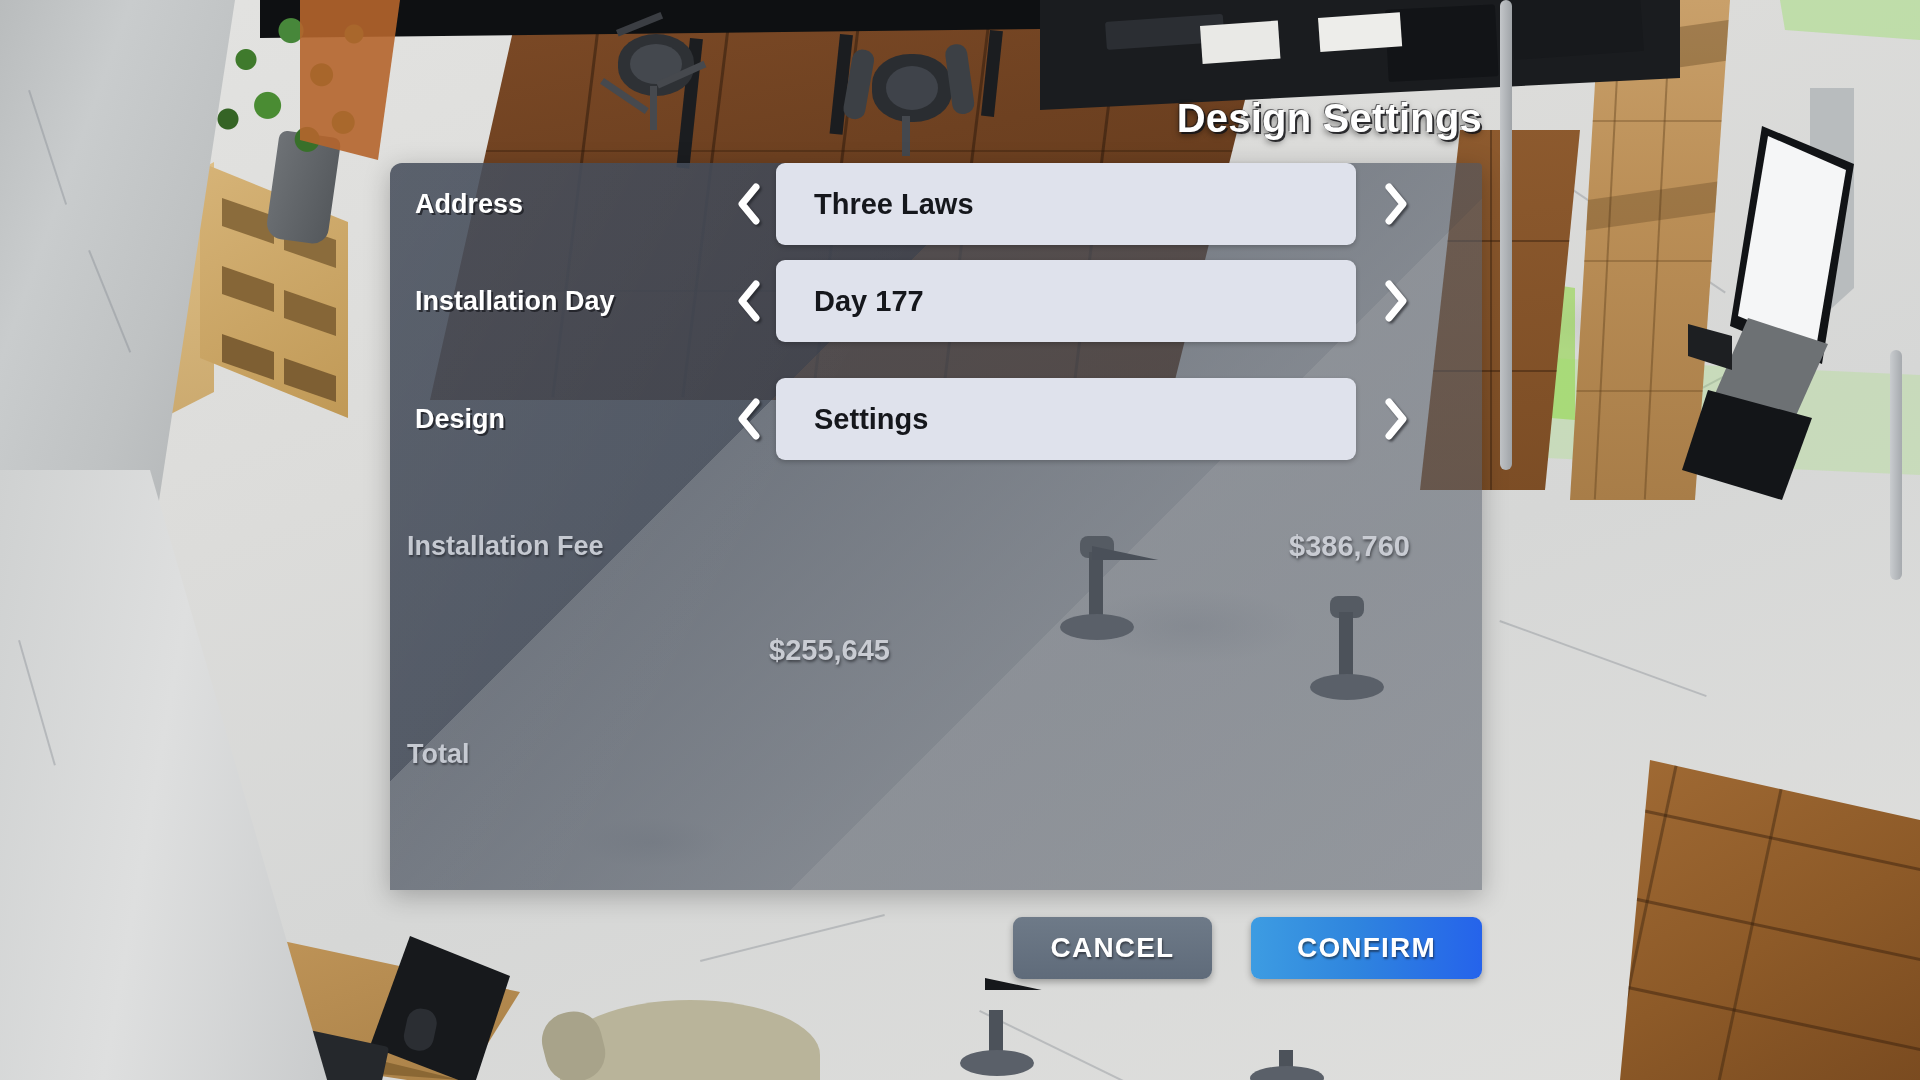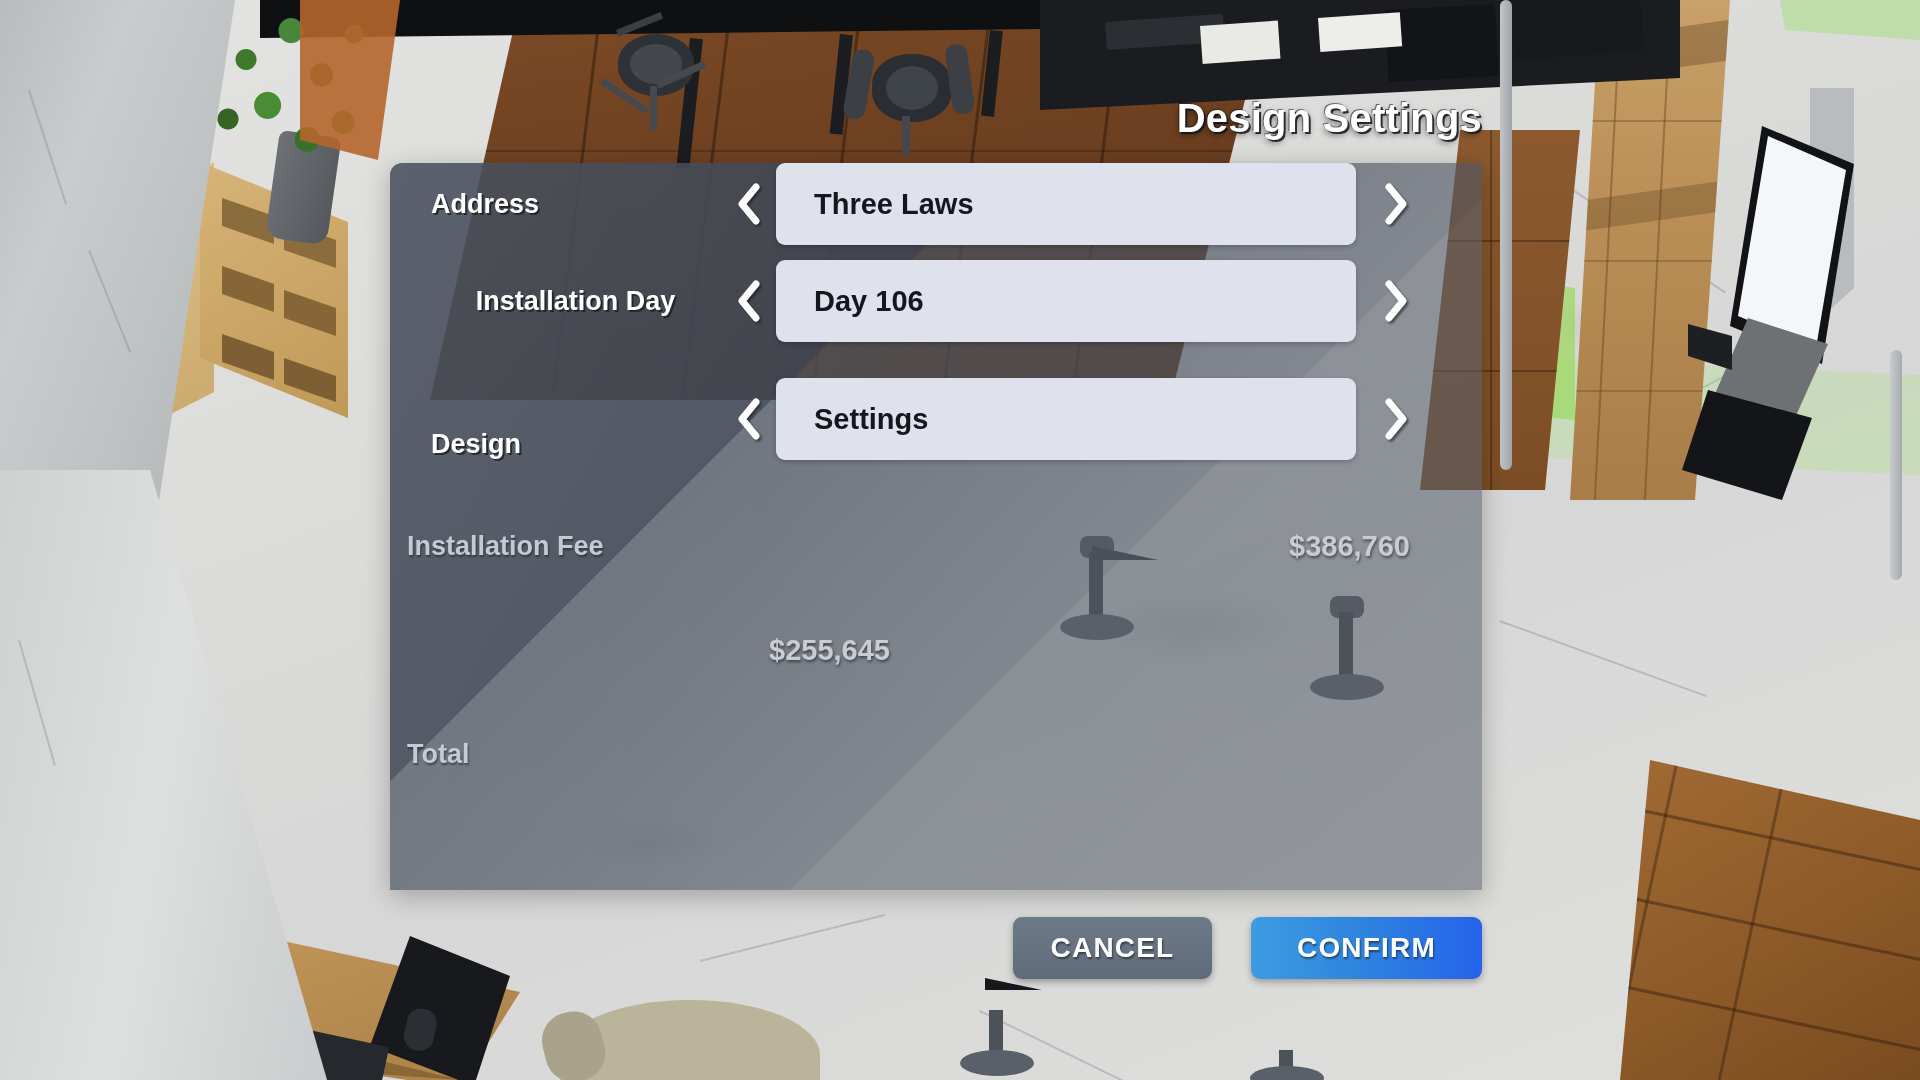--- a/index.html
+++ b/index.html
@@ -46,21 +46,21 @@
      background:linear-gradient(118deg,rgba(255,255,255,.05) 0%,rgba(255,255,255,0) 40%);
      border-top-left-radius:12px;}
 
   .dlg-title{position:absolute;left:0;top:96px;width:1482px;text-align:right;
      font-size:40px;font-weight:bold;color:#fff;letter-spacing:.2px;
      text-shadow:2px 2px 0 rgba(20,20,24,.85),-1px -1px 0 rgba(20,20,24,.55),
                  0 3px 6px rgba(0,0,0,.5);}
 
   
   .row{position:absolute;left:0;width:1092px;height:82px;display:flex;align-items:center;}
-  .row .label{width:330px;padding-left:41px;box-sizing:border-box;
+  .row .label{width:330px;padding-left:25px;box-sizing:border-box;
      font-size:27px;font-weight:bold;color:#ffffff;
      text-shadow:2px 2px 0 rgba(25,27,32,.75);}
   .chev{width:56px;height:82px;display:flex;align-items:center;justify-content:center;
      cursor:pointer;}
   .chev svg{display:block;filter:drop-shadow(2px 2px 1px rgba(25,27,32,.6));}
   .field{width:580px;height:82px;border-radius:9px;display:flex;align-items:center;
      background:#dfe2ec;box-shadow:0 2px 5px rgba(0,0,0,.22);}
   .field span{padding-left:38px;font-size:29px;font-weight:bold;color:#15171c;}
   .chev-r{margin-left:12px;}
 
@@ -295,38 +295,38 @@
     <div class="field">
       <span>Three Laws</span>
     </div>
     <div class="chev chev-r">
       <svg width="26" height="42" viewBox="0 0 26 42">
           <path d="M6 4 L20 21 L6 38" stroke="#ffffff" stroke-width="7" stroke-linecap="round" stroke-linejoin="round" fill="none"></path>
         </svg>
     </div>
   </div>
 
-  <div class="row" style="top:97px;text-align:center;">
+  <div class="row" style="top:97px;">
     <div class="label">Installation Day</div>
     <div class="chev">
       <svg width="26" height="42" viewBox="0 0 26 42">
           <path d="M21 4 L7 21 L21 38" stroke="#ffffff" stroke-width="7" stroke-linecap="round" stroke-linejoin="round" fill="none"></path>
         </svg>
     </div>
     <div class="field">
-      <span>Day 106</span>
+      <span>Day 177</span>
     </div>
     <div class="chev chev-r">
       <svg width="26" height="42" viewBox="0 0 26 42">
           <path d="M6 4 L20 21 L6 38" stroke="#ffffff" stroke-width="7" stroke-linecap="round" stroke-linejoin="round" fill="none"></path>
         </svg>
     </div>
   </div>
 
-  <div class="row" style="top:215px;align-items:flex-end;">
+  <div class="row" style="top:215px;">
     <div class="label">Design</div>
     <div class="chev">
       <svg width="26" height="42" viewBox="0 0 26 42">
           <path d="M21 4 L7 21 L21 38" stroke="#ffffff" stroke-width="7" stroke-linecap="round" stroke-linejoin="round" fill="none"></path>
         </svg>
     </div>
     <div class="field">
       <span>Settings</span>
     </div>
     <div class="chev chev-r">

